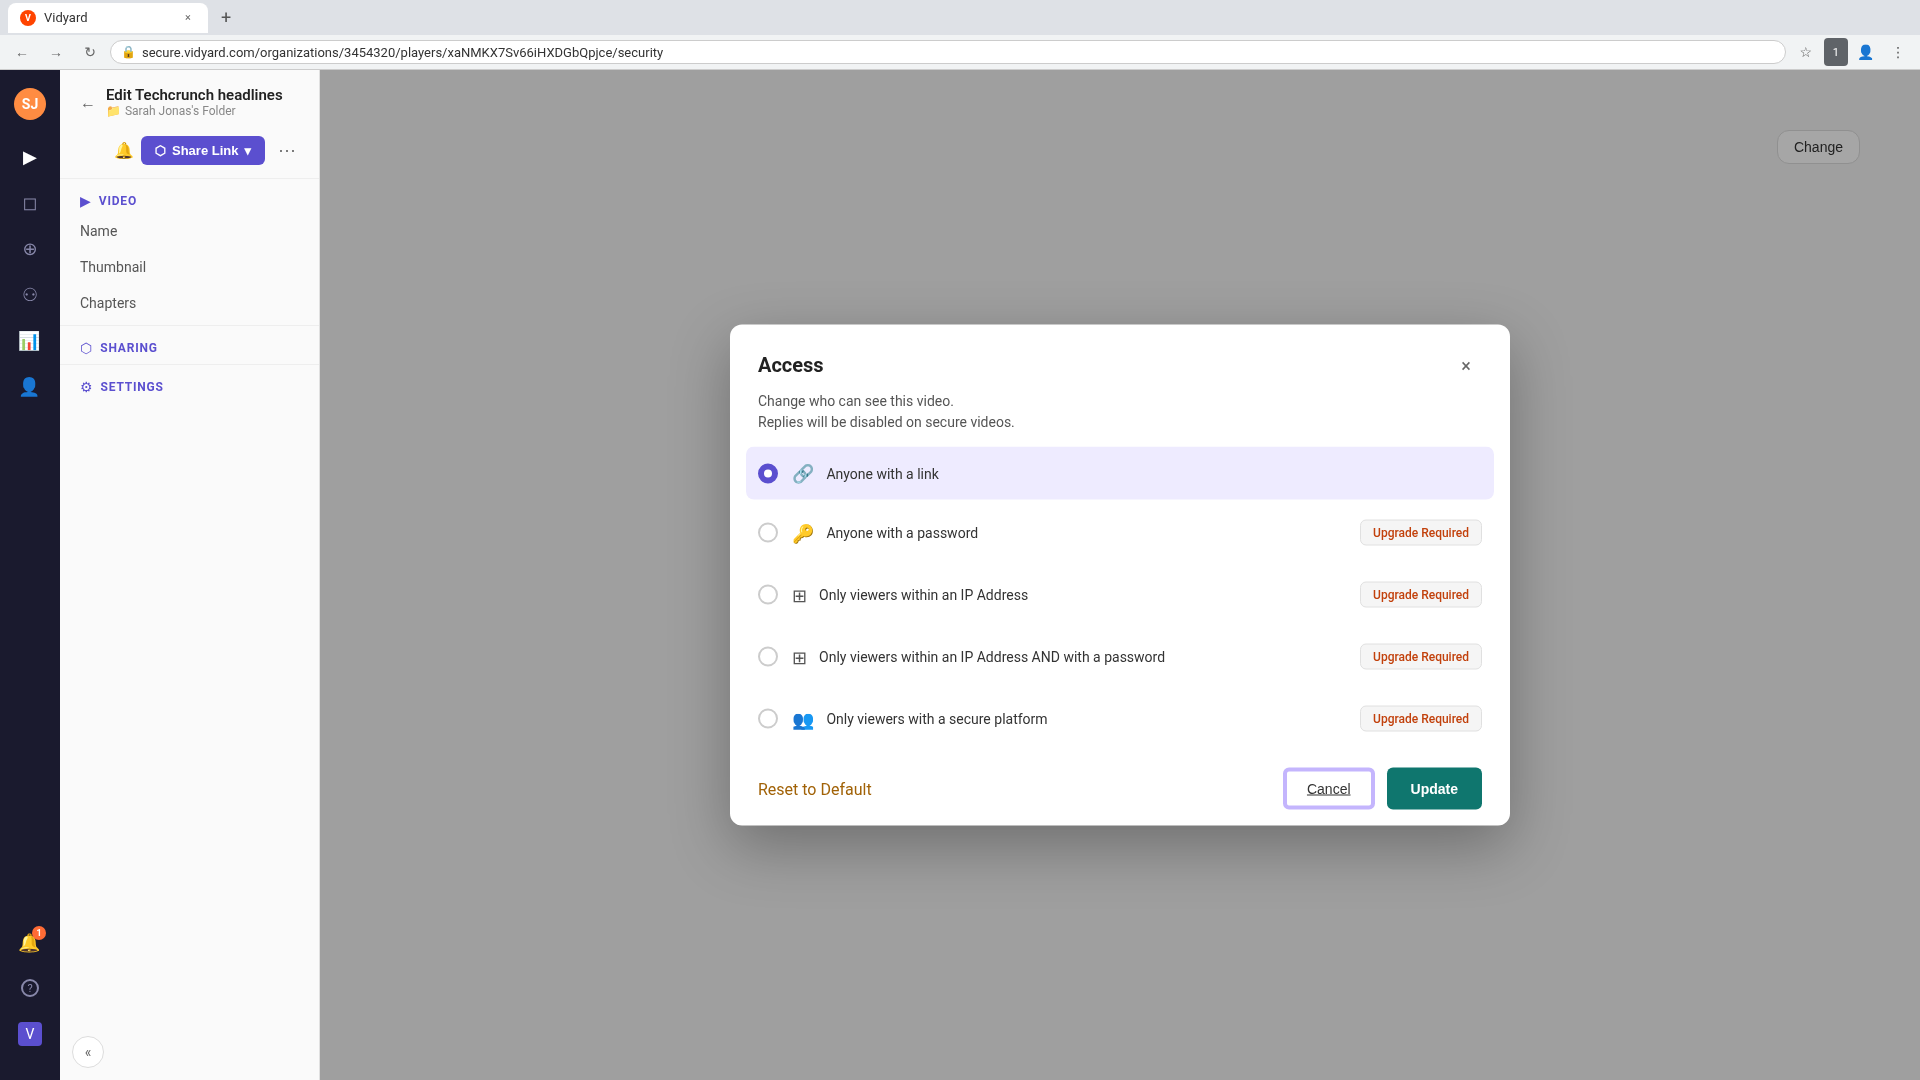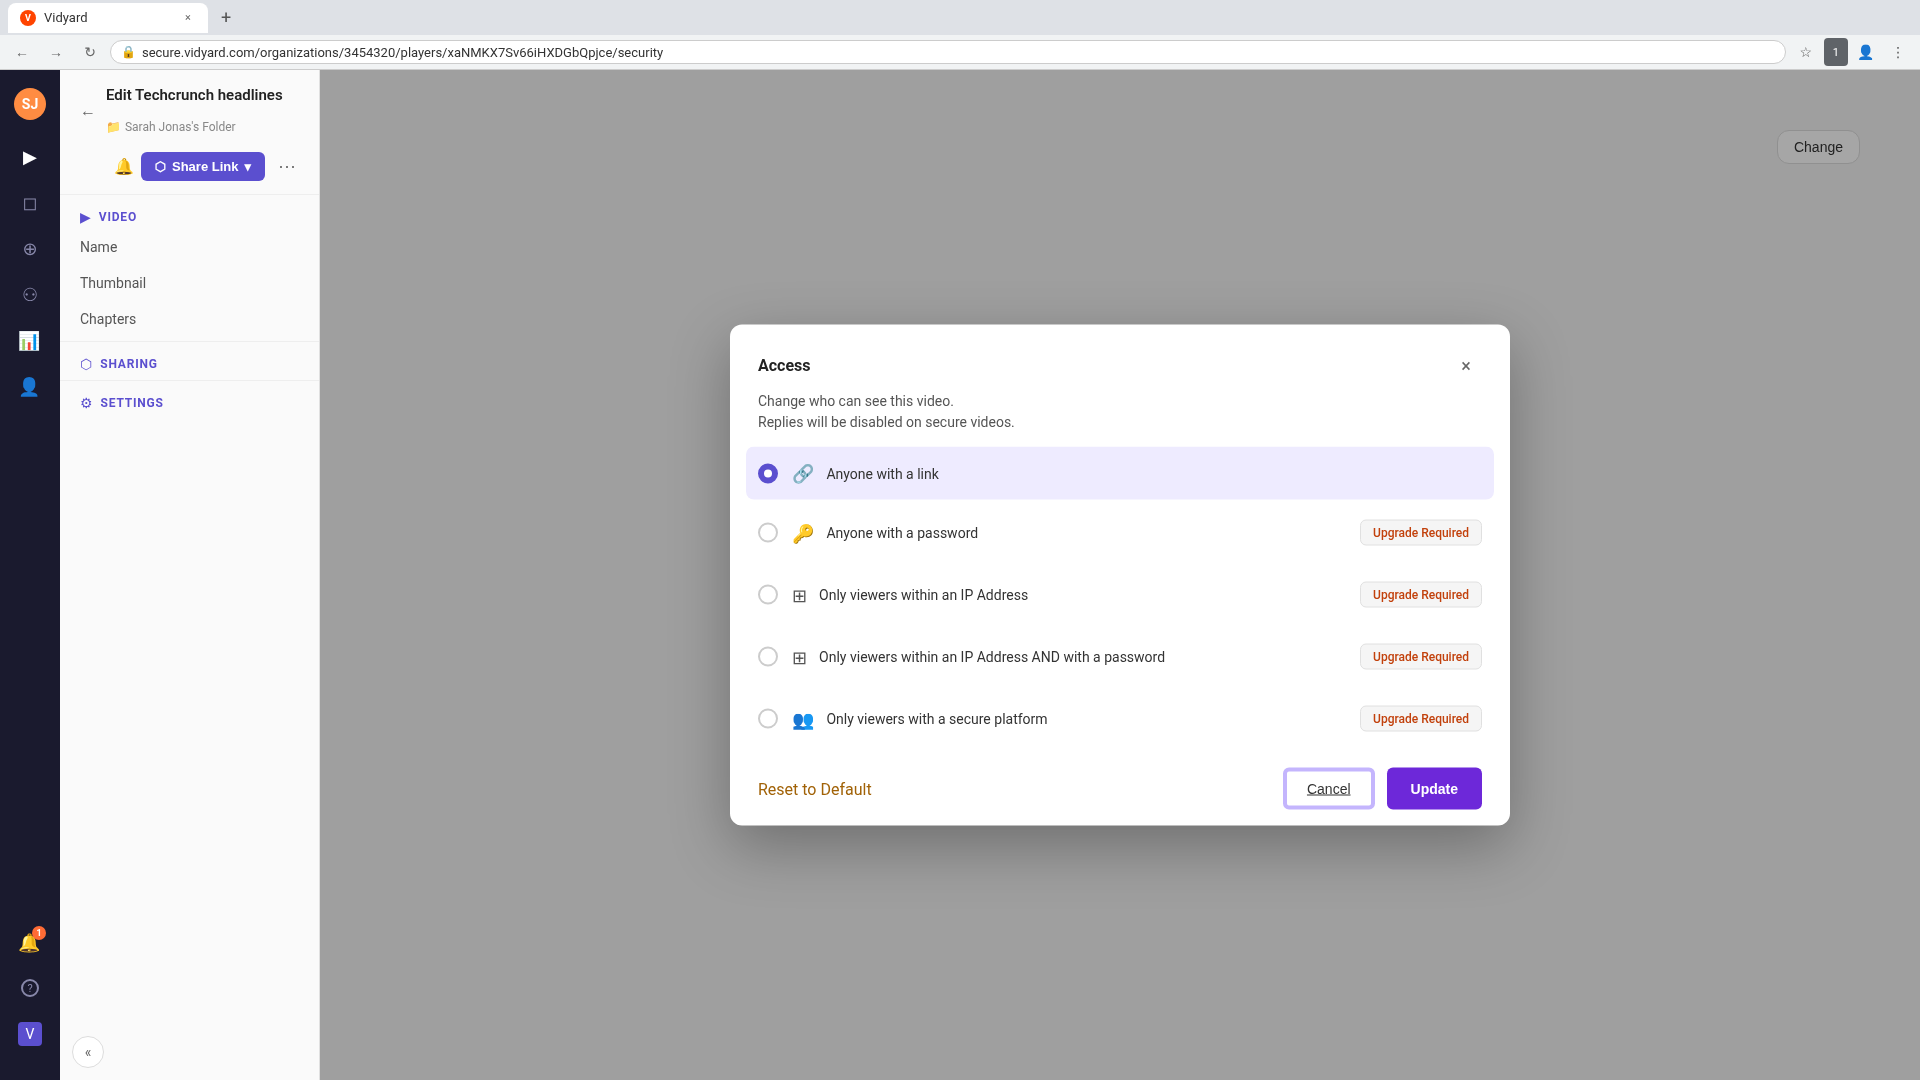--- a/index.html
+++ b/index.html
@@ -26,21 +26,21 @@
     .sidebar-icons { width: 60px; background: #1a1a2e; display: flex; flex-direction: column; align-items: center; padding: 12px 0; gap: 0; }
     .sidebar-icon-item { width: 44px; height: 44px; display: flex; align-items: center; justify-content: center; border-radius: 8px; color: #8888aa; font-size: 18px; cursor: pointer; position: relative; }
     .sidebar-icon-item.active { color: white; }
     .sidebar-icon-item .badge { position: absolute; top: 6px; right: 6px; background: #ff6b35; color: white; font-size: 9px; font-weight: bold; border-radius: 50%; width: 14px; height: 14px; display: flex; align-items: center; justify-content: center; }
     .sidebar-avatar { width: 32px; height: 32px; border-radius: 50%; background: #ff8c42; display: flex; align-items: center; justify-content: center; color: white; font-size: 14px; font-weight: bold; }
 
     
     .secondary-sidebar { width: 260px; background: #fafafa; border-right: 1px solid #e0e0e0; padding: 0; display: flex; flex-direction: column; }
     .sidebar-header { padding: 16px 20px 8px; display: flex; align-items: center; gap: 10px; }
     .back-btn { color: #666; font-size: 16px; cursor: pointer; }
-    .sidebar-title-block { display: flex; flex-direction: column; gap: 16px; }
+    .sidebar-title-block { display: flex; flex-direction: column; }
     .sidebar-main-title { font-size: 15px; font-weight: 600; color: #222; }
     .sidebar-subtitle { font-size: 12px; color: #888; display: flex; align-items: center; gap: 4px; }
     .sidebar-action-bar { padding: 8px 16px; display: flex; justify-content: flex-end; gap: 8px; }
     .share-link-btn { background: #5b4fcf; color: white; border: none; border-radius: 6px; padding: 7px 14px; font-size: 13px; font-weight: 600; cursor: pointer; display: flex; align-items: center; gap: 6px; }
     .more-btn { width: 32px; height: 32px; background: transparent; border: none; color: #666; cursor: pointer; font-size: 18px; border-radius: 50%; }
     .section-header { padding: 10px 20px 4px; display: flex; align-items: center; gap: 8px; }
     .section-header-icon { color: #5b4fcf; font-size: 14px; }
     .section-header-text { font-size: 12px; font-weight: 700; color: #5b4fcf; letter-spacing: 0.8px; text-transform: uppercase; }
     .nav-item { padding: 10px 20px; font-size: 14px; color: #555; cursor: pointer; border-radius: 0; }
 
@@ -48,41 +48,41 @@
     .main-content { flex: 1; background: #f5f5f5; position: relative; overflow: hidden; }
     .main-inner { padding: 40px 60px; }
     .change-btn { background: white; border: 1px solid #ddd; border-radius: 12px; padding: 8px 16px; font-size: 14px; color: #333; cursor: pointer; float: right; margin-top: 20px; }
 
     
     .overlay { position: absolute; top: 0; left: 0; right: 0; bottom: 0; background: rgba(0,0,0,0.35); z-index: 100; }
 
     
     .dialog { position: absolute; top: 50%; left: 50%; transform: translate(-50%, -50%); background: white; border-radius: 12px; width: 780px; box-shadow: 0 20px 60px rgba(0,0,0,0.3); z-index: 200; display: flex; flex-direction: column; }
     .dialog-header { padding: 24px 28px 0; display: flex; justify-content: space-between; align-items: center; }
-    .dialog-title { font-size: 16px; font-weight: 700; color: #222; }
+    .dialog-title { font-size: 20px; font-weight: 700; color: #222; }
     .dialog-close { width: 32px; height: 32px; display: flex; align-items: center; justify-content: center; border-radius: 50%; color: #666; cursor: pointer; font-size: 18px; }
     .dialog-subtitle { padding: 10px 28px 14px; font-size: 14px; color: #555; line-height: 1.5; }
     .dialog-body { padding: 0 16px; flex: 1; overflow-y: auto; max-height: 420px; position: relative; }
 
     
     .access-option { display: flex; align-items: center; padding: 16px 12px; border-radius: 8px; margin-bottom: 4px; cursor: pointer; }
     .access-option.selected { background: #eeebff; }
     .radio-btn { width: 20px; height: 20px; border-radius: 50%; border: 2px solid #ccc; flex-shrink: 0; margin-right: 14px; display: flex; align-items: center; justify-content: center; }
     .radio-btn.checked { border-color: #5b4fcf; background: #5b4fcf; }
     .radio-btn.checked::after { content: ''; width: 8px; height: 8px; border-radius: 50%; background: white; }
     .access-icon { font-size: 18px; color: #555; margin-right: 12px; }
     .access-label { font-size: 14px; color: #333; flex: 1; }
     .upgrade-badge { background: #f5f5f5; border: 1px solid #e0e0e0; border-radius: 6px; padding: 5px 12px; font-size: 12px; color: #c2410c; font-weight: 500; }
 
     
     .dialog-footer { padding: 16px 28px; display: flex; justify-content: space-between; align-items: center; border-top: none; }
     .reset-link { font-size: 16px; color: #a16207; cursor: pointer; }
     .footer-buttons { display: flex; gap: 12px; }
     .cancel-btn { background: white; border: 4px solid #c4b5fd; border-radius: 6px; padding: 9px 20px; font-size: 14px; color: #333; cursor: pointer; text-decoration: underline; }
-    .update-btn { background: #6d28d9; border: none; border-radius: 6px; padding: 9px 24px; font-size: 14px; color: white; font-weight: 600; cursor: pointer; }
+    .update-btn { background: #0f766e; border: none; border-radius: 6px; padding: 9px 24px; font-size: 14px; color: white; font-weight: 600; cursor: pointer; }
 
     
     .collapse-btn { position: absolute; bottom: 20px; left: 16px; width: 32px; height: 32px; background: white; border: 1px solid #ddd; border-radius: 50%; display: flex; align-items: center; justify-content: center; color: #666; cursor: pointer; font-size: 14px; }
   </style>
 </head>
 <body>
 
 <div class="browser-chrome">
   <div class="browser-tabs">
     <div class="browser-tab">

